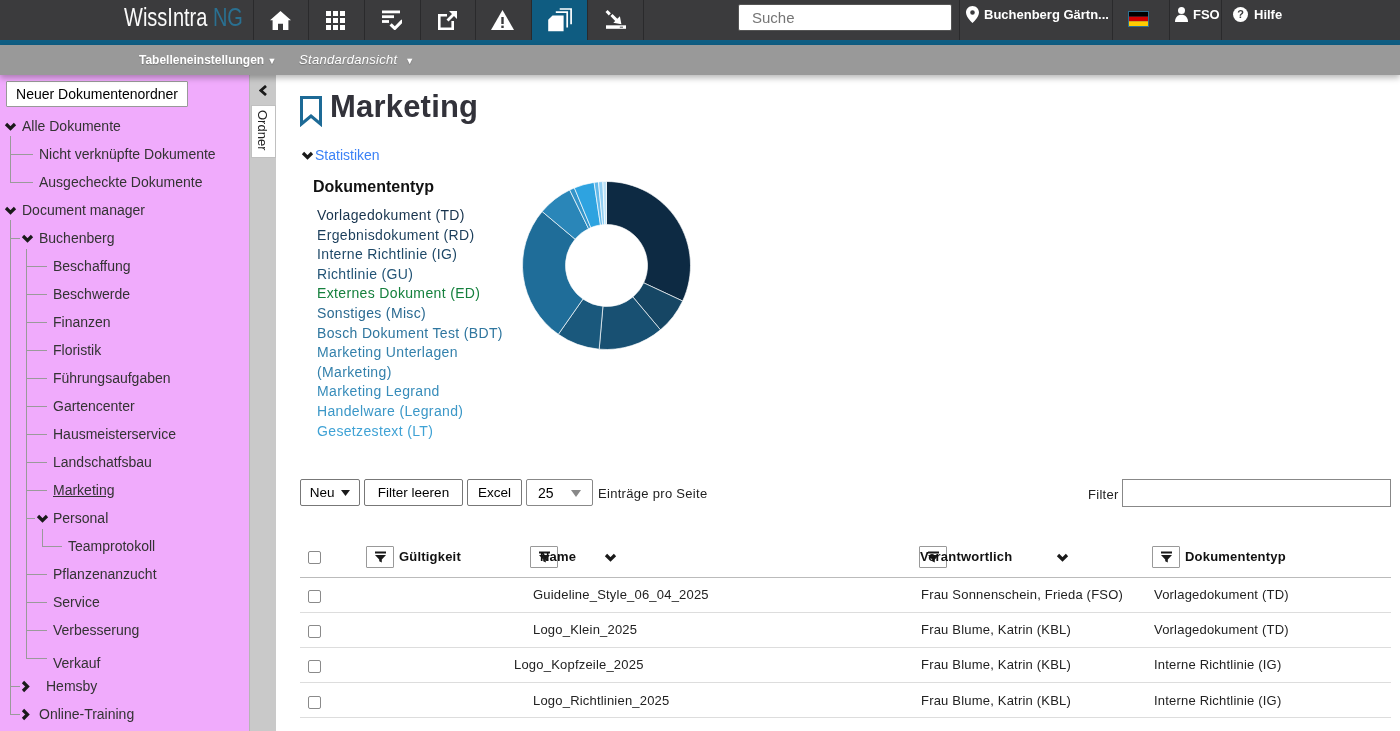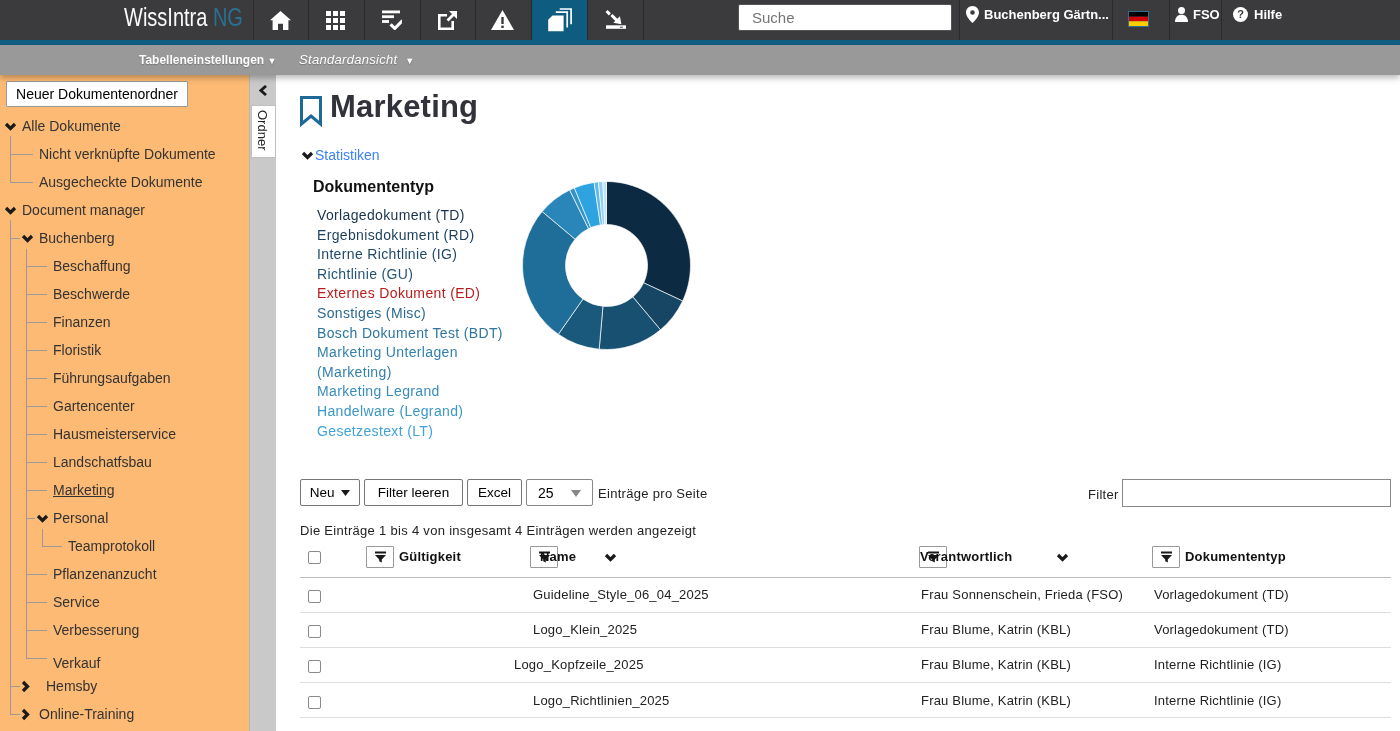--- a/index.html
+++ b/index.html
@@ -18,21 +18,21 @@
 .navtext { position:absolute; top:0; height:29px; display:flex; align-items:center; color:#fff; font-size:13px; font-weight:700; }
 
 
 
 #tealstrip { position:absolute; left:0; top:40px; width:1400px; height:5px; background:#0f5e84; }
 #graybar { z-index:5; position:absolute; left:0; top:45px; width:1400px; height:30px; background:#999; box-shadow:0 3px 6px rgba(0,0,0,0.28); }
 #graybar .t1 { position:absolute; left:139px; top:8px; font-size:12px; font-weight:700; color:#fff; text-shadow:0 1px 1px rgba(0,0,0,0.25); }
 #graybar .t2 { position:absolute; left:299px; top:7px; font-size:13px; letter-spacing:0.3px; font-style:italic; color:#fff; text-shadow:0 1px 1px rgba(0,0,0,0.25); }
 
 
-#sidebar { position:absolute; left:0; top:75px; width:249px; height:656px; background:#fdba74; }
+#sidebar { position:absolute; left:0; top:75px; width:249px; height:656px; background:#f0abfc; }
 #newfolderbtn { position:absolute; left:6px; top:6px; width:182px; height:26px; background:#fff; border:1px solid #999; border-radius:1px; font-size:14px; color:#000; text-align:center; line-height:24px; }
 .tnode { position:absolute; font-size:14px; color:#333; white-space:nowrap; }
 .tline { position:absolute; background:#9a9a9a; }
 .chev { position:absolute; }
 
 
 #ordnerstrip { position:absolute; left:249px; top:75px; width:27px; height:656px; background:#c9c9c9; border-left:1px solid #b5b5b5; }
 #ordnertab { position:absolute; left:1px; top:30px; width:25px; height:53px; background:#fff; border:1px solid #c0c0c0; }
 #ordnertab span { position:absolute; left:3px; top:4px; font-size:13px; color:#222; writing-mode:vertical-rl; }
 
@@ -262,21 +262,21 @@
 <svg style="position:absolute;left:301px;top:151px;" width="13" height="9" viewBox="0 0 13 9">
       <path d="M2 2 L6.5 6.5 L11 2" stroke="#1a1a1a" stroke-width="3.2" fill="none"></path>
     </svg>
 <div id="statlbl">Statistiken</div>
 <div id="doktyp">Dokumententyp</div>
 <div id="legend">
       <div style="color:#17334d">Vorlagedokument (TD)</div>
       <div style="color:#1b3e5b">Ergebnisdokument (RD)</div>
       <div style="color:#1f4968">Interne Richtlinie (IG)</div>
       <div style="color:#235476">Richtlinie (GU)</div>
-      <div style="color:#b91c1c">Externes Dokument (ED)</div>
+      <div style="color:#15803d">Externes Dokument (ED)</div>
       <div style="color:#2b6a91">Sonstiges (Misc)</div>
       <div style="color:#2f769f">Bosch Dokument Test (BDT)</div>
       <div style="color:#3381ac">Marketing Unterlagen (Marketing)</div>
       <div style="color:#378cba">Marketing Legrand</div>
       <div style="color:#3b97c7">Handelware (Legrand)</div>
       <div style="color:#3fa2d5">Gesetzestext (LT)</div>
     </div>
 <div style="position:absolute;left:515px;top:174px;width:183px;height:183px;"><svg width="183" height="183" viewBox="0 0 183 183">
         <path d="M91.50 7.50A84 84 0 0 1 167.63 127.00L128.66 108.83A41 41 0 0 0 91.50 50.50Z" fill="#0d2a43" stroke="rgba(255,255,255,0.85)" stroke-width="0.8"></path>
         <path d="M167.63 127.00A84 84 0 0 1 145.49 155.85L117.85 122.91A41 41 0 0 0 128.66 108.83Z" fill="#164664" stroke="rgba(255,255,255,0.85)" stroke-width="0.8"></path>
@@ -297,21 +297,20 @@
 <div class="btn" style="left:467px;top:479px;width:55px;">Excel</div>
 <div id="selbox">
       <span style="position:absolute;left:11px;top:5px;">25</span>
       <svg style="position:absolute;right:11px;top:10px;" width="10" height="7" viewBox="0 0 10 7">
         <path d="M0 0 h10 l-5 7 Z" fill="#888"></path>
       </svg>
     </div>
 <div id="eintr">Einträge pro Seite</div>
 <div id="filterlbl">Filter</div>
 <div id="filterinput"></div>
-<div id="summary">Die Einträge 1 bis 4 von insgesamt 4 Einträgen werden angezeigt</div>
 <div class="cb" style="left:308px;top:551px;"></div>
 <div class="fbtn" style="left:366px;top:546px;">
       <svg width="13" height="12" viewBox="0 0 13 12">
         <g fill="#1a1a1a">
           <rect x="1" y="0.5" width="11" height="2"></rect>
           <path d="M1 4 h11 l-4.2 4.6 v3 l-2.6 -1.4 v-1.6 Z"></path>
         </g>
       </svg>
     </div>
 <div class="hlbl" style="left:399px;top:549px;">Gültigkeit</div>

